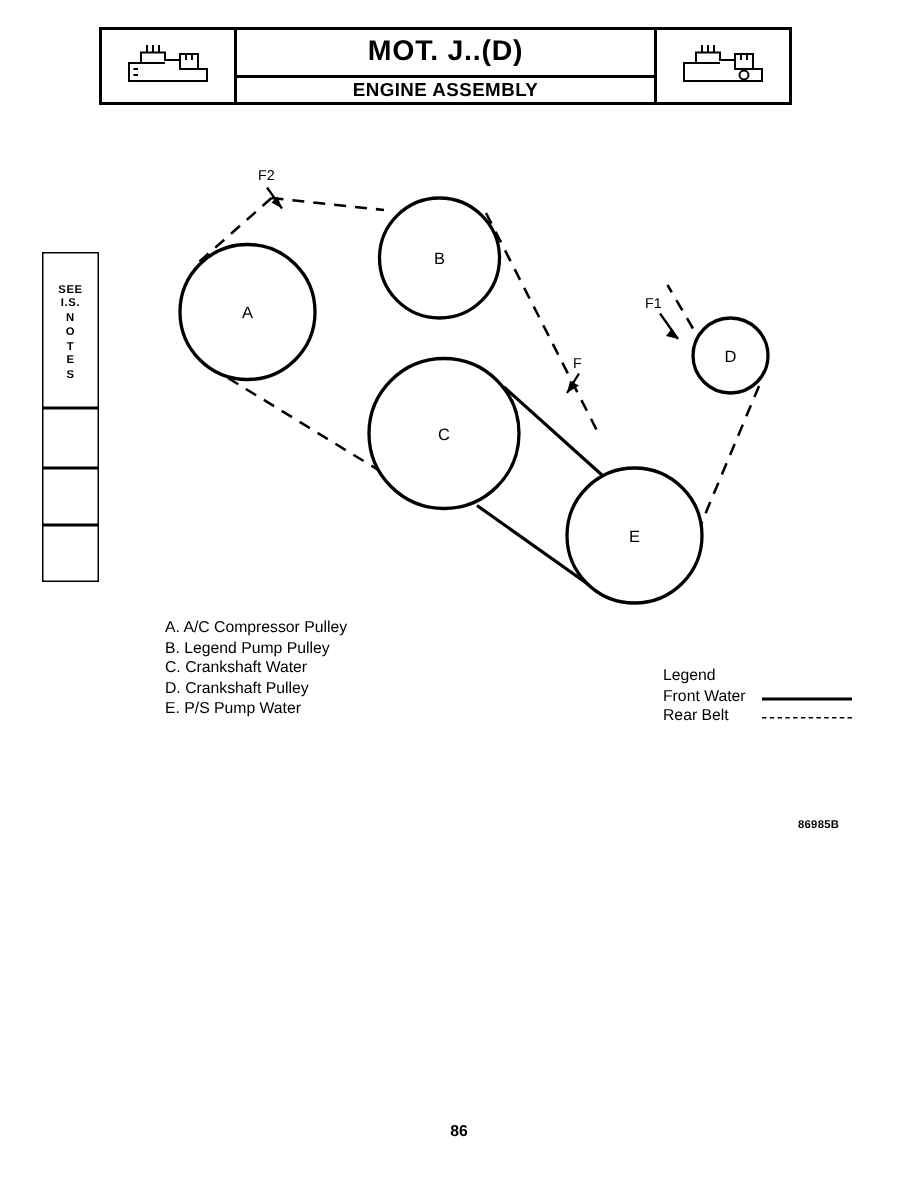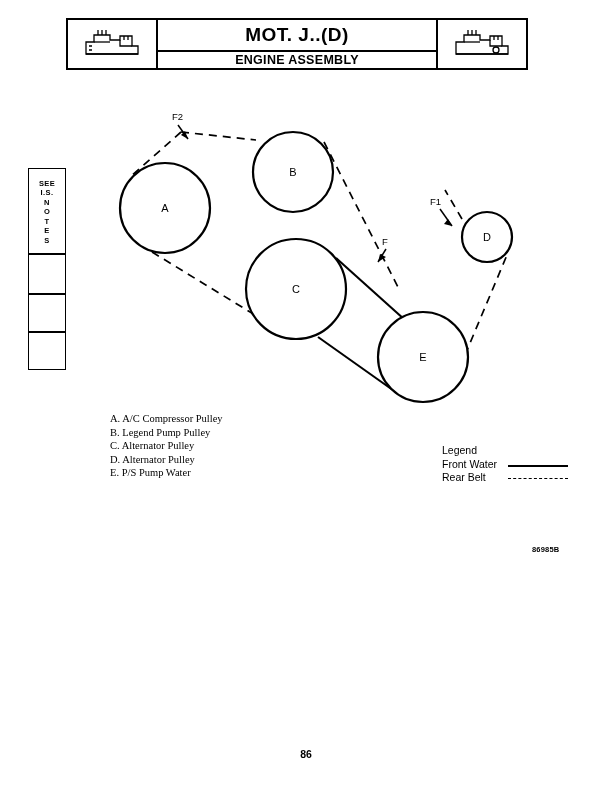--- a/index.html
+++ b/index.html
@@ -77,21 +77,21 @@
     left: 28px;
     top: 168px;
     width: 38px;
   }
   .tab-box {
     border: 1.6px solid #000;
     box-sizing: border-box;
     width: 38px;
   }
   .tab-box.main {
-    height: 86px;
+    height: 104px;
     display: flex;
     flex-direction: column;
     align-items: center;
     justify-content: center;
     padding-top: 2px;
   }
   .tab-line {
     font-size: 7.5px;
     font-weight: bold;
     line-height: 9.5px;
@@ -111,21 +111,20 @@
     height: 330px;
   }
 
   
   .key-list {
     position: absolute;
     left: 110px;
     top: 412px;
     font-size: 10.5px;
     line-height: 13.6px;
-    font-family: Liberation Serif, serif;
   }
   .legend {
     position: absolute;
     left: 394px;
     top: 444px;
     font-size: 10.5px;
     line-height: 13.6px;
     width: 130px;
     margin-left: 48px;
   }
@@ -270,22 +269,22 @@
 
       <text class="callout" x="112" y="25">F2</text>
       <text class="callout" x="322" y="150">F</text>
       <text class="callout" x="370" y="110">F1</text>
     </svg>
   </div>
 
   <div class="key-list">
     <div>A. A/C Compressor Pulley</div>
     <div>B. Legend Pump Pulley</div>
-    <div>C. Alternator Pulley</div>
-    <div>D. Alternator Pulley</div>
+    <div>C. Crankshaft Water</div>
+    <div>D. Crankshaft Pulley</div>
     <div>E. P/S Pump Water</div>
   </div>
 
   <div class="legend">
     <div class="legend-row">
       <span class="legend-label">Legend</span>
     </div>
     <div class="legend-row">
       <span class="legend-label">Front Water</span>
       <span class="legend-swatch solid"></span>

